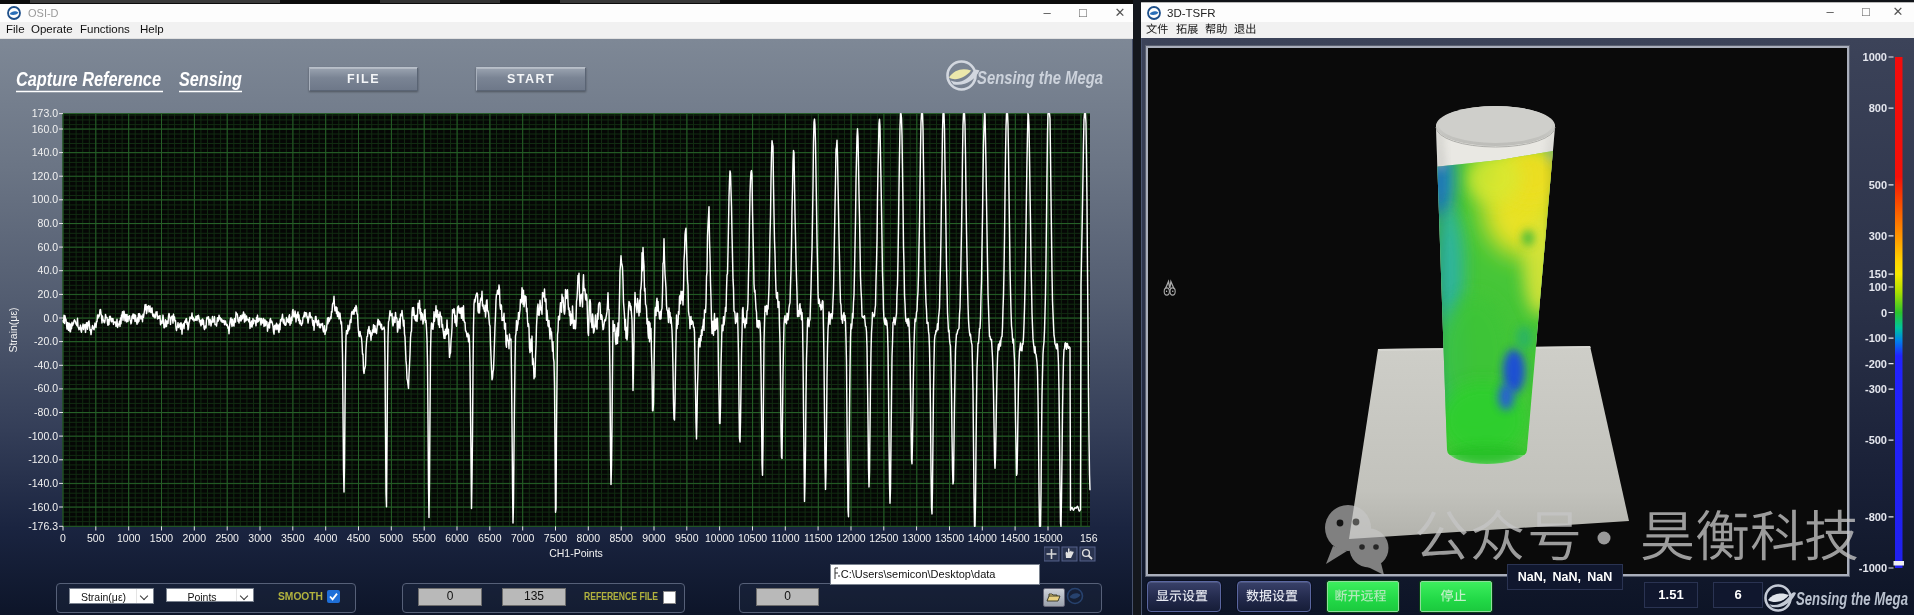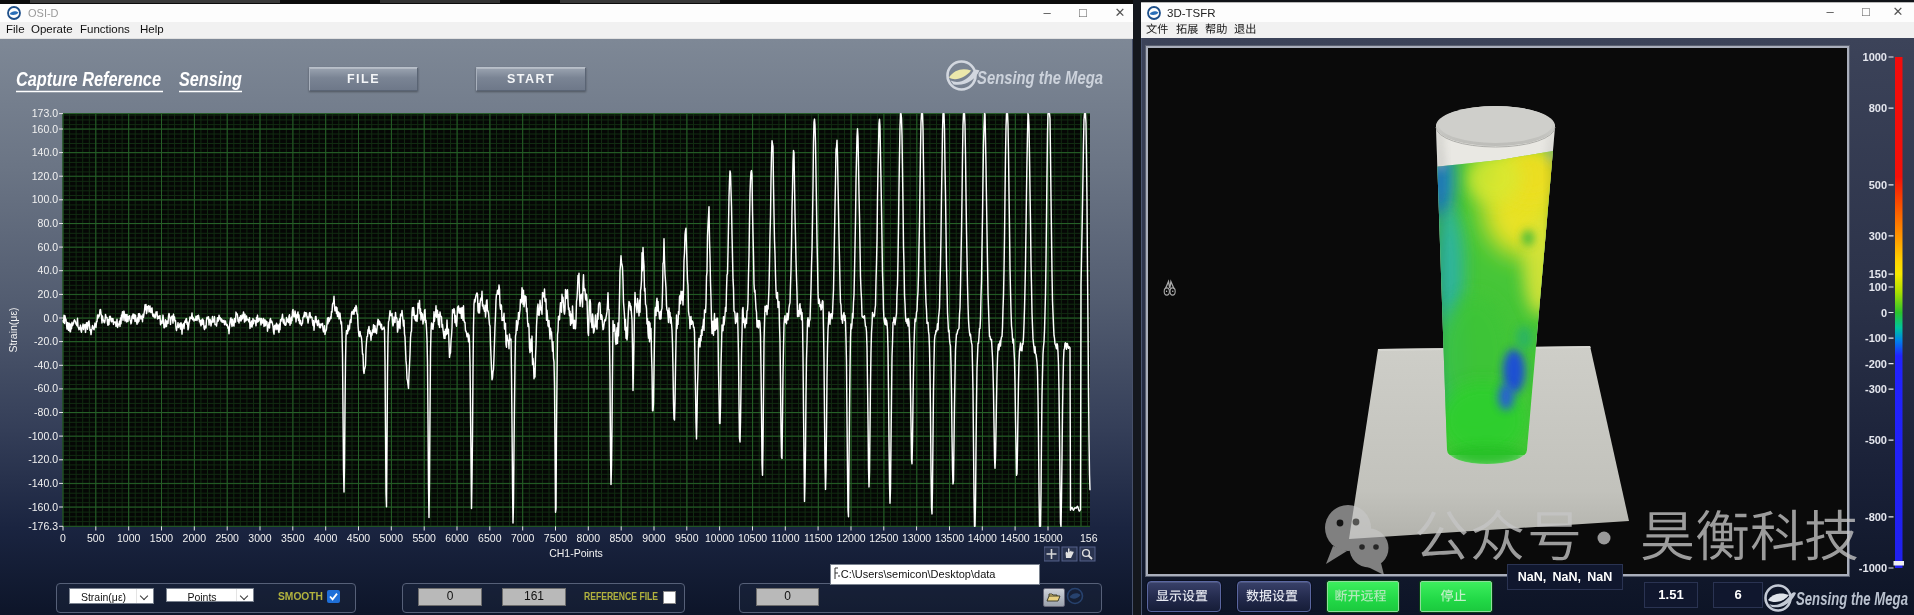--- a/index.html
+++ b/index.html
@@ -150,21 +150,21 @@
 
   <div class="grp" style="left:56px;top:544px;width:298px;height:28px"></div>
   <div class="dd" style="left:69px;top:549px;width:85px;height:16px">Strain(με)<span class="ddarrow"></span></div>
   <div class="dd" style="left:166px;top:549px;width:88px;height:14px">Points<span class="ddarrow"></span></div>
   <svg class="abs" style="left:327px;top:551px" width="13" height="13" viewBox="0 0 13 13">
           <rect width="13" height="13" rx="2" fill="#1e6fd8"></rect>
           <path d="M3 6.5l2.6 2.8L10 3.6" stroke="#fff" stroke-width="1.8" fill="none"></path>
         </svg>
   <div class="grp" style="left:402px;top:544px;width:281px;height:28px"></div>
   <div class="ginput" style="left:418px;top:549px;width:62px;height:16px">0</div>
-  <div class="ginput" style="left:502px;top:549px;width:62px;height:16px">161</div>
+  <div class="ginput" style="left:502px;top:549px;width:62px;height:16px">135</div>
   <div class="abs" style="left:663px;top:552px;width:11px;height:11px;background:#fff;border:1px solid #888"></div>
   <div class="grp" style="left:739px;top:544px;width:361px;height:28px"></div>
   <div class="ginput" style="left:756px;top:549px;width:61px;height:16px">0</div>
   <div class="abs" style="left:830px;top:525px;width:208px;height:19px;background:#fff;border:1px solid #7a828f;font-size:11px;color:#111;line-height:19px;white-space:nowrap;overflow:hidden"> <svg width="7" height="13" viewBox="0 0 7 13" style="vertical-align:-2px">
             <path d="M1 1h3M1 1v11M1 6h3M4 9h2" stroke="#333" stroke-width="1" fill="none"></path>
           </svg>C:\Users\semicon\Desktop\data</div>
   <div class="abs" style="left:1043px;top:549px;width:20px;height:17px;background:linear-gradient(180deg,#cfd3da,#9aa1ac);border:1px solid #667;border-radius:2px">
    <svg width="18" height="15" viewBox="0 0 18 15" style="margin:1px 0 0 1px">
             <path d="M2 11 L4 6 H15 L13 11 Z M4 6 V4 H7 L8 5 H12 V6" fill="#e8d080" stroke="#332" stroke-width="0.9"></path>
           </svg>

